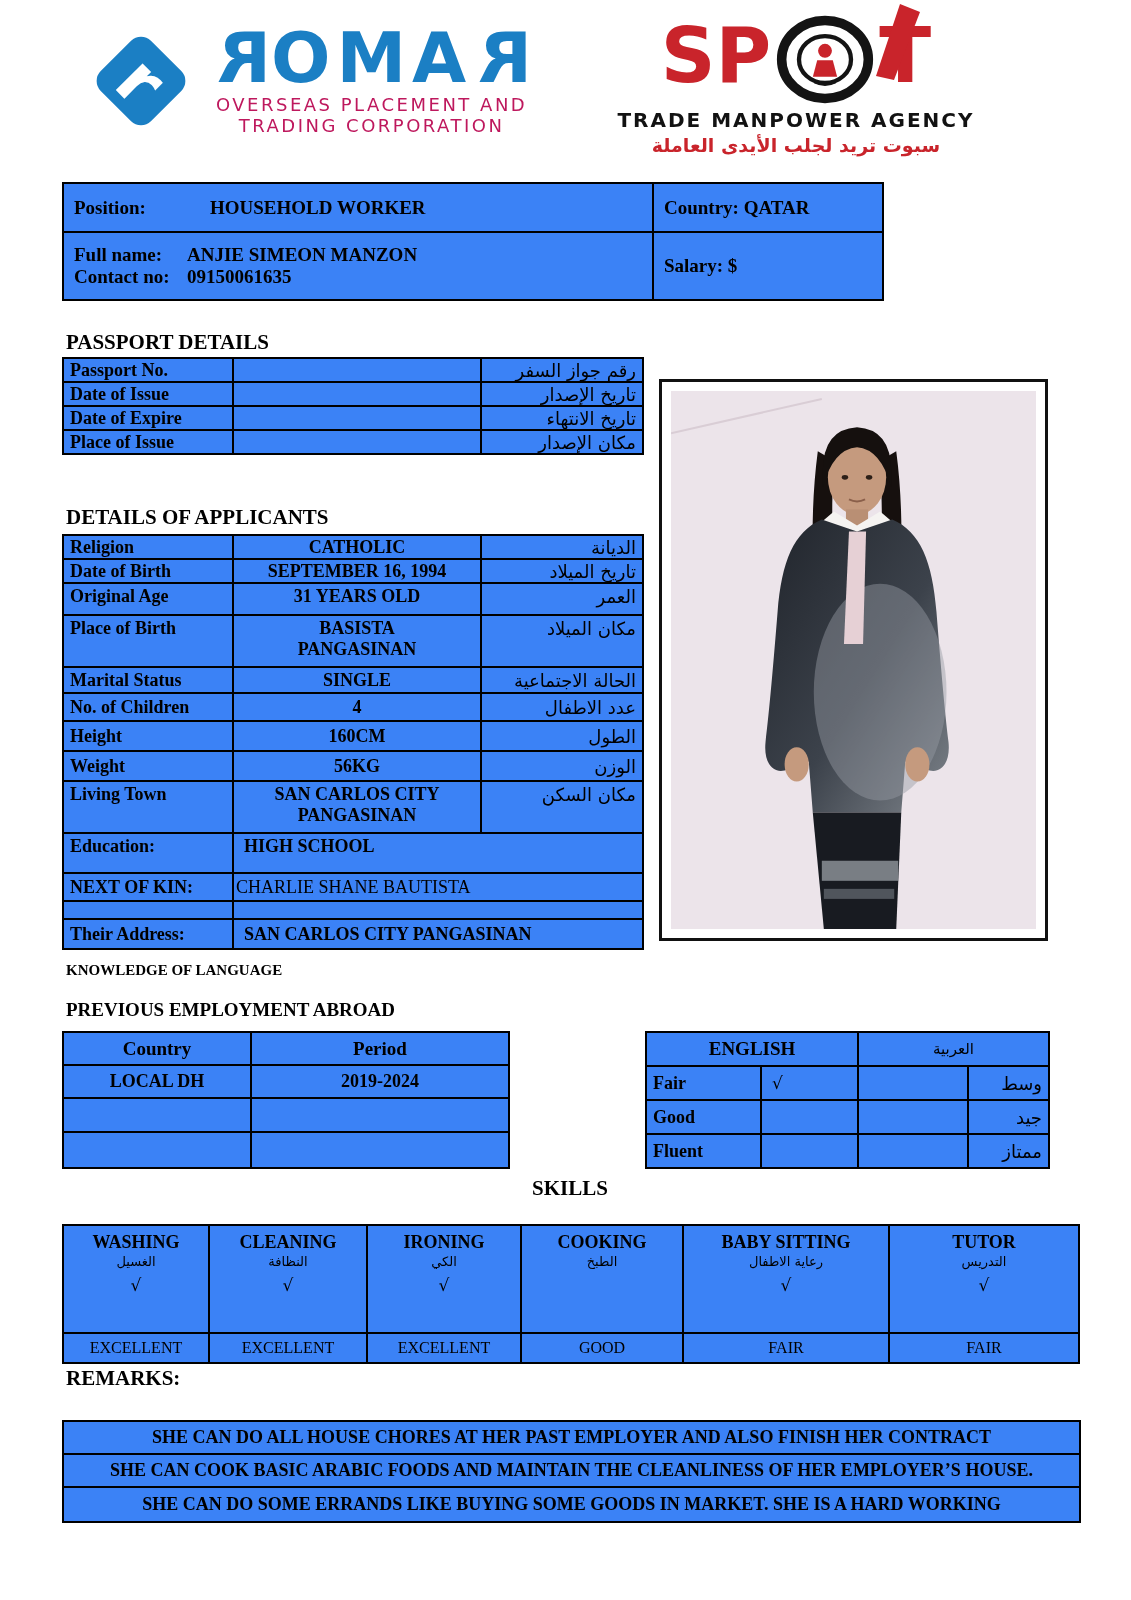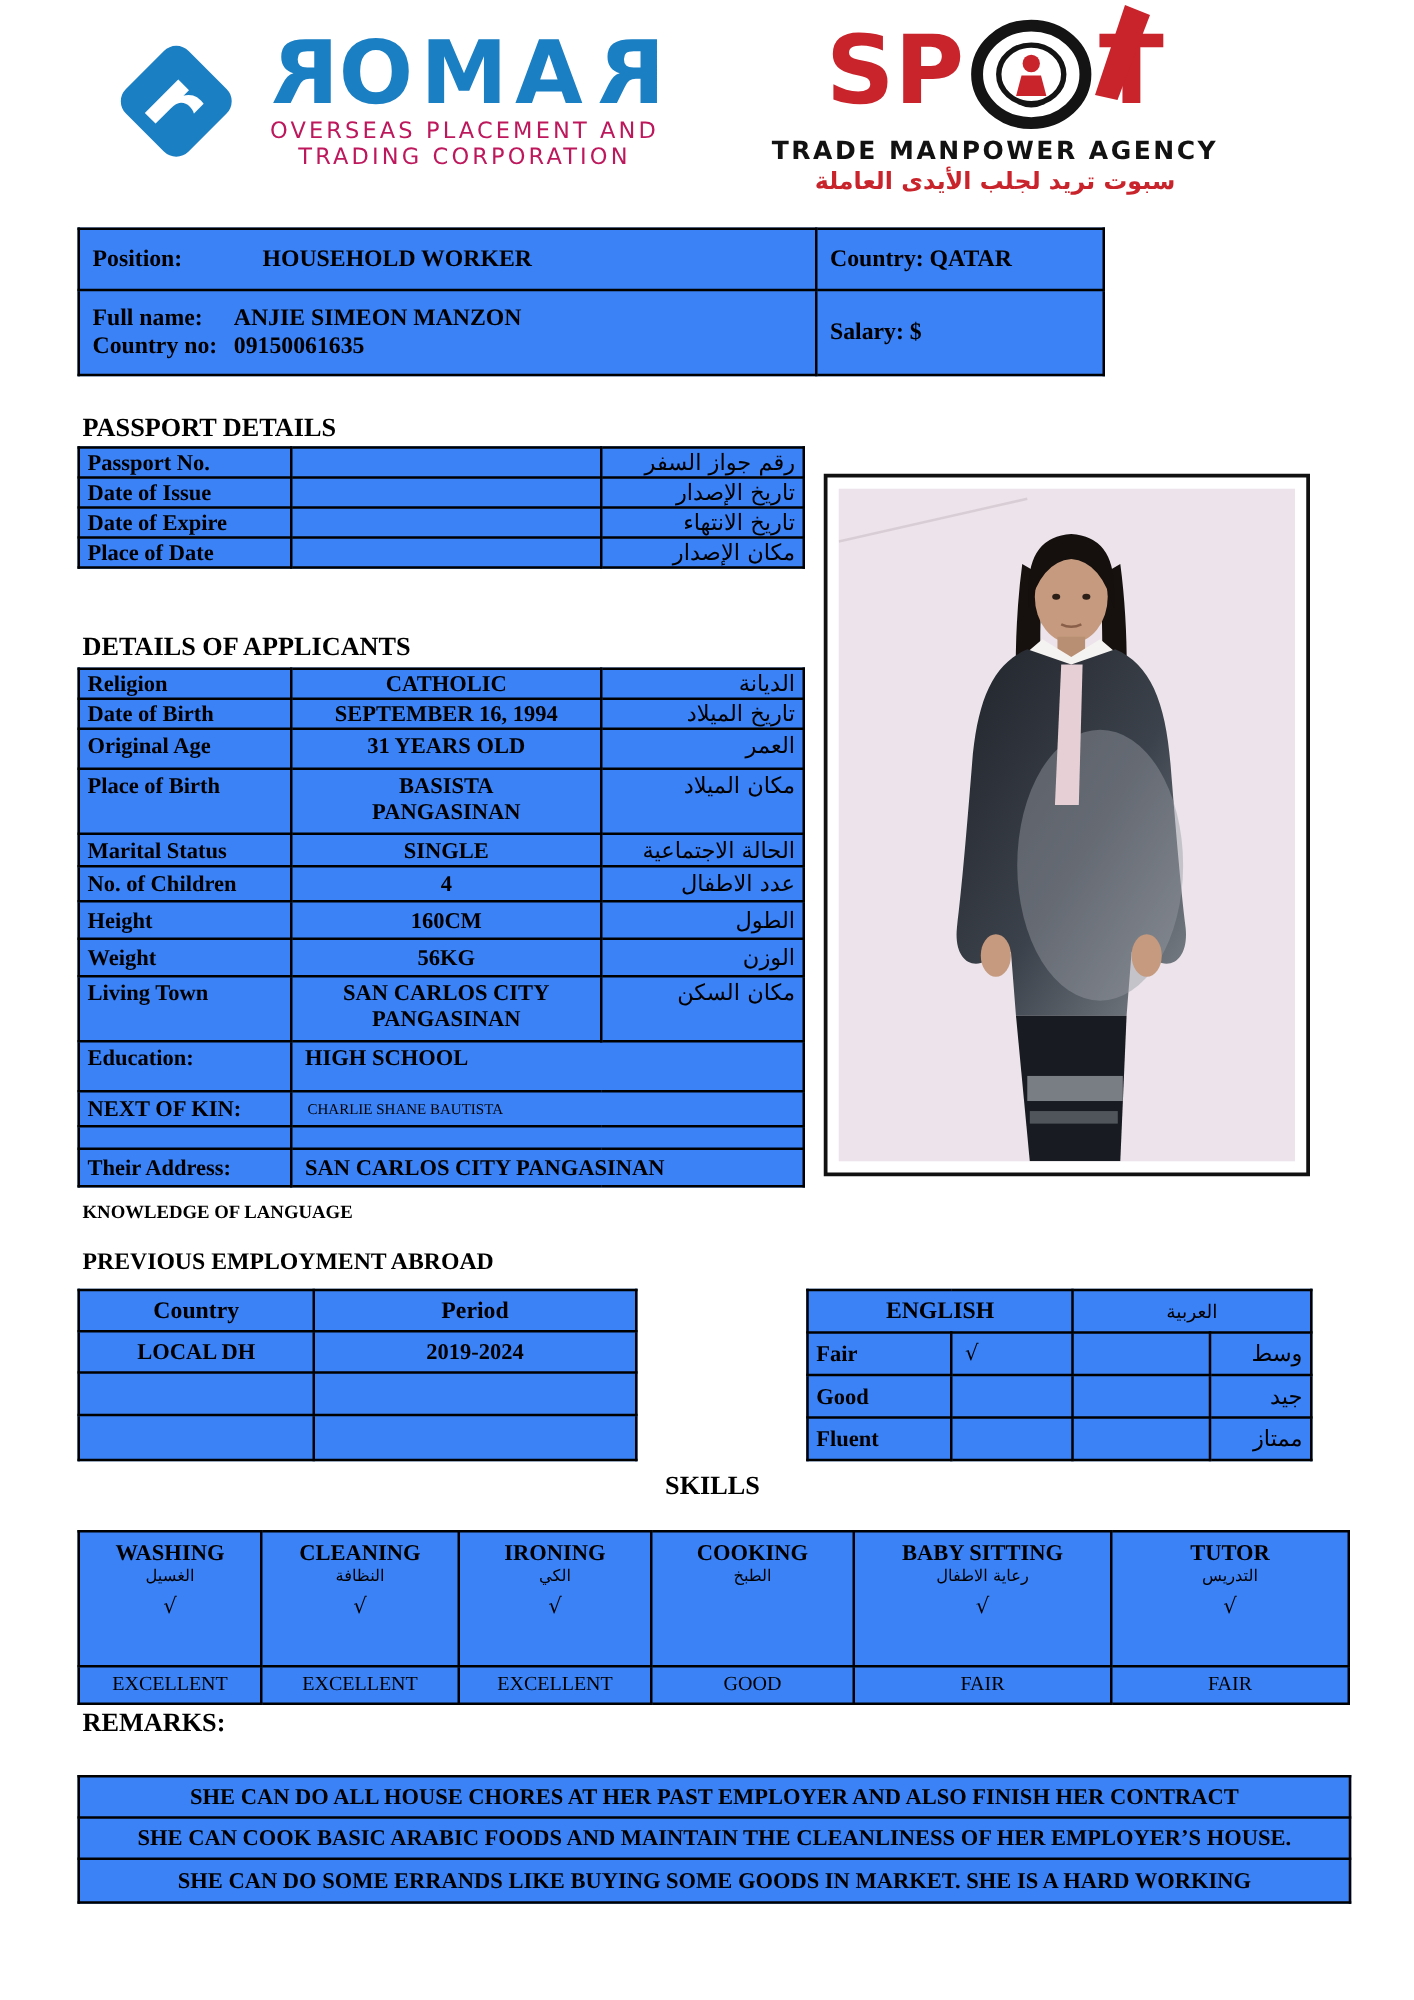--- a/index.html
+++ b/index.html
@@ -102,21 +102,21 @@
     <tbody>
         <tr style="height:49px;">
       <td class="hdr-cell">
         <span class="inline-lbl">Position:</span><span>HOUSEHOLD WORKER</span>
       </td>
       <td class="hdr-cell">Country: QATAR</td>
     </tr>
     <tr style="height:68px;">
       <td class="hdr-cell">
         <div><span class="inline-lbl2">Full name:</span><span>ANJIE SIMEON MANZON</span></div>
-        <div><span class="inline-lbl2">Country no:</span><span>09150061635</span></div>
+        <div><span class="inline-lbl2">Contact no:</span><span>09150061635</span></div>
       </td>
       <td class="hdr-cell">Salary: $</td>
     </tr>
   </tbody>
     </table>
 
   <div class="abs h1" style="left:66px;top:330px;">PASSPORT DETAILS</div>
   <table class="doc" style="left:62px;top:357px;width:580px;">
     <colgroup>
         <col style="width:170px">
@@ -133,21 +133,21 @@
       <td class="lblcell">Date of Issue</td>
       <td class="valcell"></td>
       <td class="arcell ar">تاريخ الإصدار</td>
     </tr>
     <tr style="height:24px;">
       <td class="lblcell">Date of Expire</td>
       <td class="valcell"></td>
       <td class="arcell ar">تاريخ الانتهاء</td>
     </tr>
     <tr style="height:24px;">
-      <td class="lblcell">Place of Date</td>
+      <td class="lblcell">Place of Issue</td>
       <td class="valcell"></td>
       <td class="arcell ar">مكان الإصدار</td>
     </tr>
   </tbody>
     </table>
 
   <div class="abs h1" style="left:66px;top:505px;">DETAILS OF APPLICANTS</div>
   <table class="doc" style="left:62px;top:534px;width:580px;">
     <colgroup>
         <col style="width:170px">
@@ -219,21 +219,21 @@
             <div class="v2">PANGASINAN</div>
           </td>
       <td class="arcell vtop ar">مكان السكن</td>
     </tr>
     <tr style="height:40px;">
       <td class="lblcell vtop">Education:</td>
       <td class="lblcell vtop" colspan="2" style="padding-left:10px !important;">HIGH SCHOOL</td>
     </tr>
     <tr style="height:28px;">
       <td class="lblcell">NEXT OF KIN:</td>
-      <td colspan="2" style="font-size:12px;padding-left:12px;">CHARLIE SHANE BAUTISTA</td>
+      <td colspan="2" style="font-size:18px;padding-left:2px;">CHARLIE SHANE BAUTISTA</td>
     </tr>
     <tr style="height:18px;">
       <td></td>
       <td colspan="2"></td>
     </tr>
     <tr style="height:30px;">
       <td class="lblcell">Their Address:</td>
       <td class="lblcell" colspan="2" style="padding-left:10px !important;">SAN CARLOS CITY PANGASINAN</td>
     </tr>
   </tbody>

